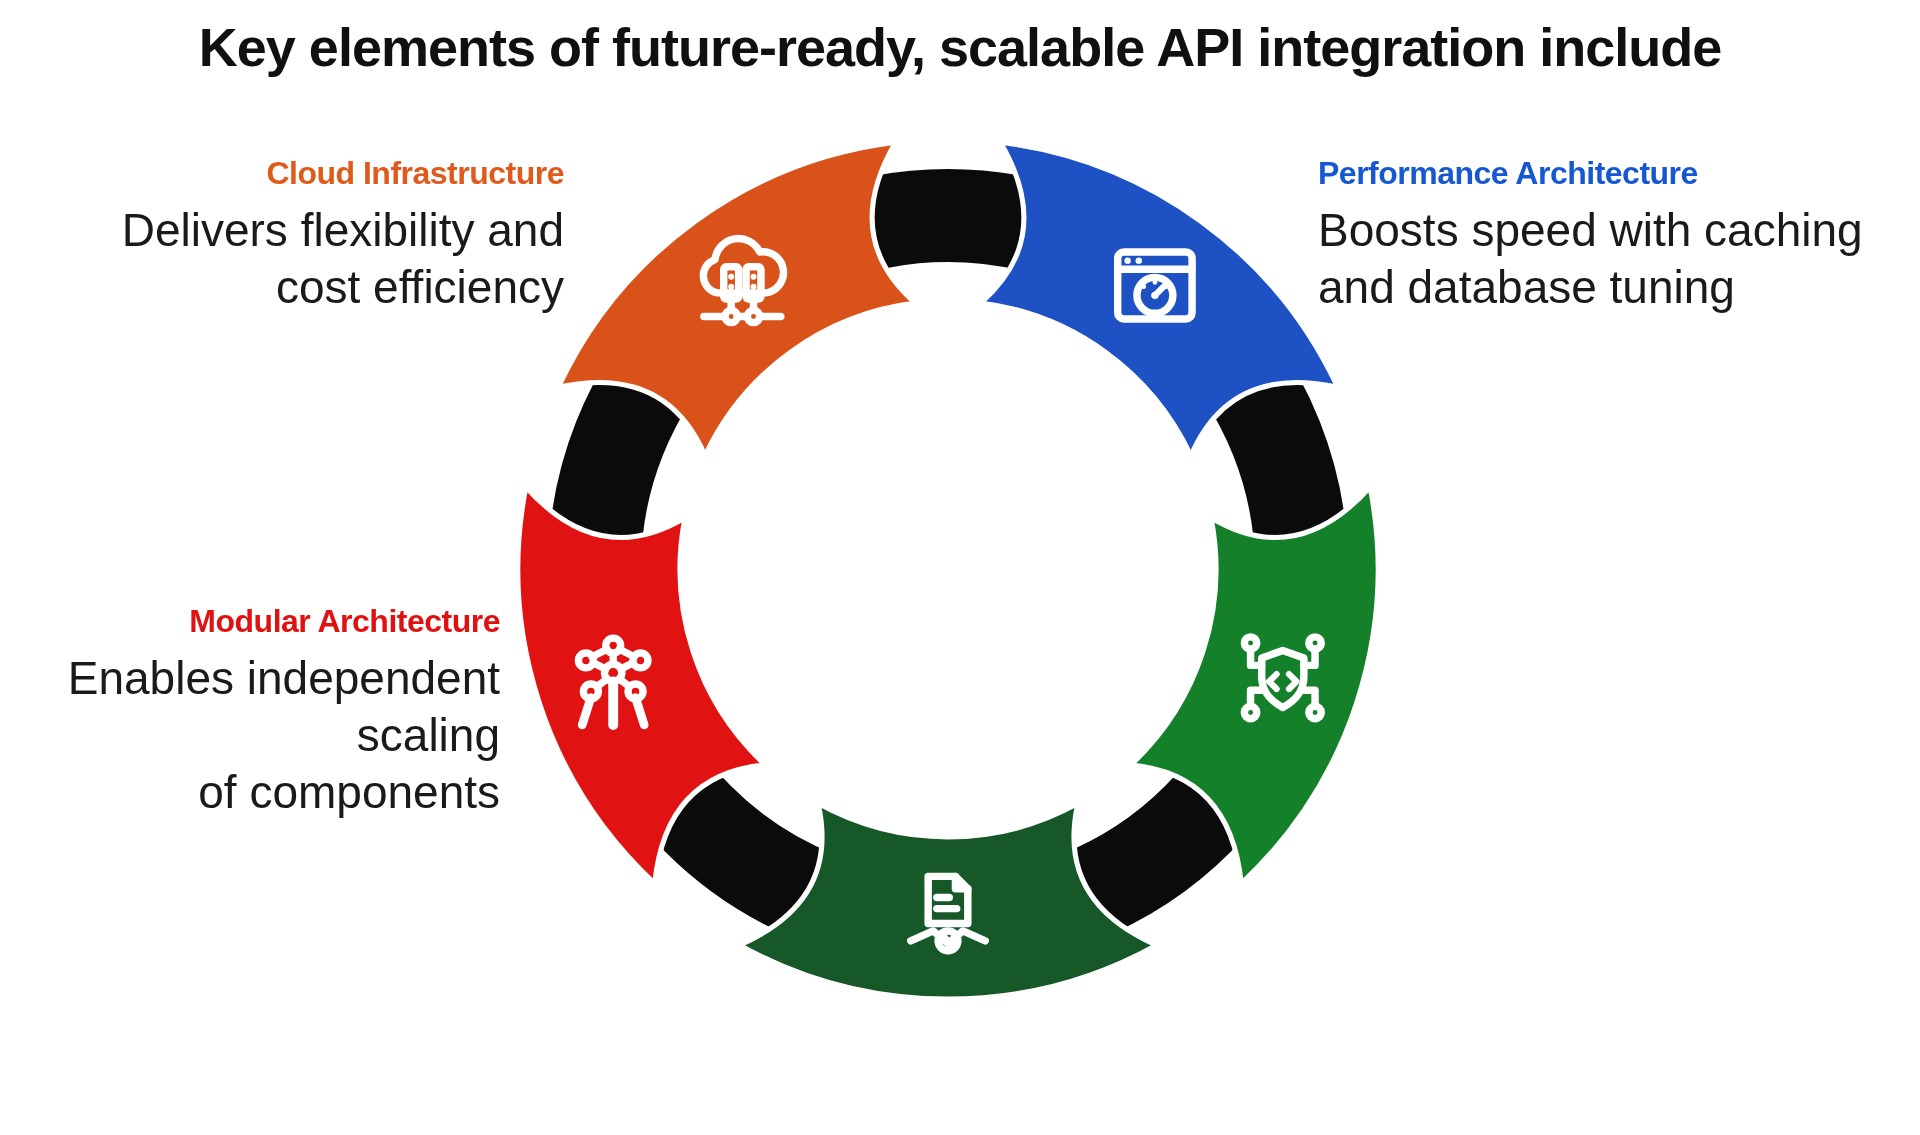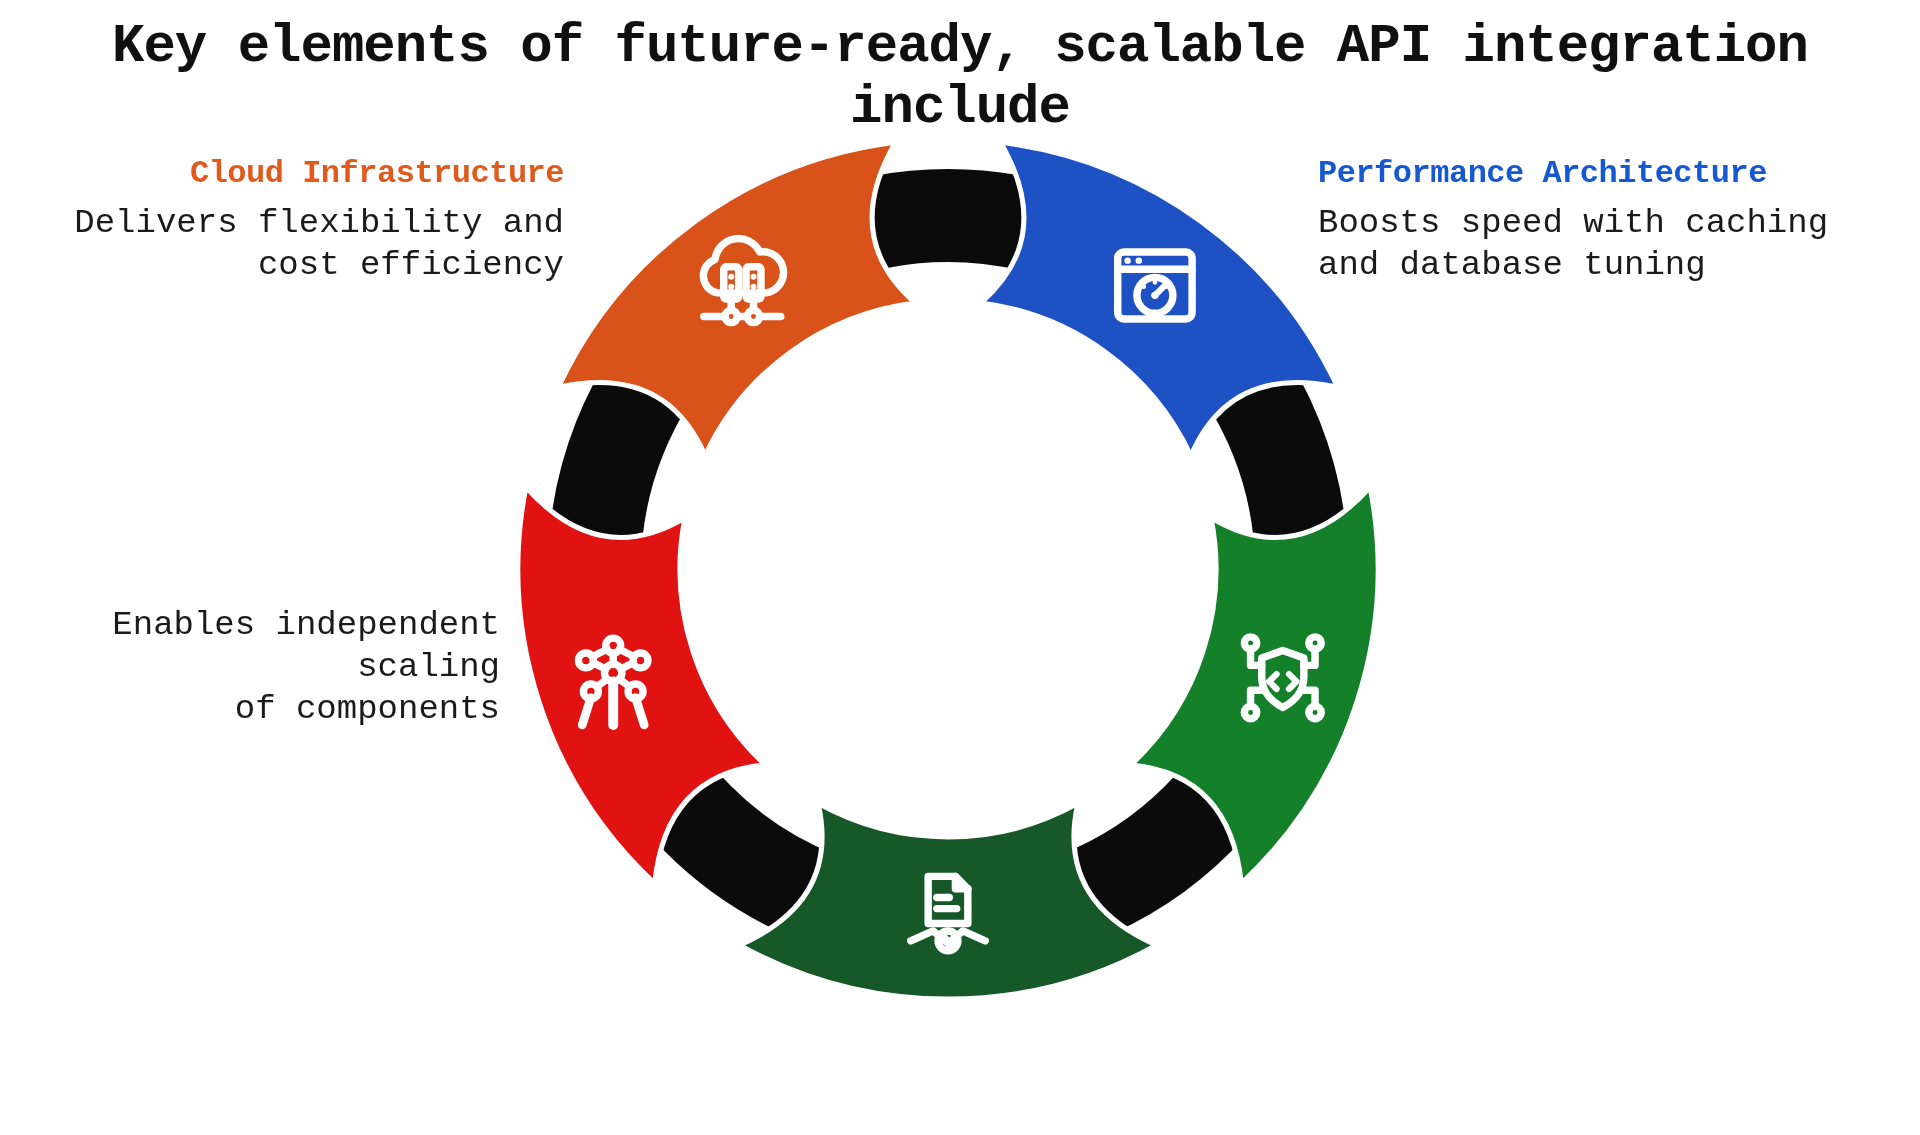--- a/index.html
+++ b/index.html
@@ -1,23 +1,23 @@
 <!DOCTYPE html>
 <html><head>
 <meta charset="utf-8">
 <style>
   html,body{margin:0;padding:0;background:#ffffff;}
   .stage{position:relative;width:1920px;height:1135px;overflow:hidden;background:#ffffff;
-         font-family:Liberation Mono, monospace;}
+         font-family:Liberation Sans, sans-serif;}
   .main-title{position:absolute;top:16px;left:0;width:100%;margin:0;text-align:center;
               font-size:54px;font-weight:bold;color:#101010;letter-spacing:-1px;}
   #diagram-svg{position:absolute;left:0;top:0;width:1920px;height:1135px;}
   .callout{position:absolute;}
   .co-title{font-size:32px;font-weight:bold;letter-spacing:-0.5px;line-height:1.12;margin:0 0 10px 0;}
-  .co-desc{font-size:34px;color:#1a1a1a;line-height:1.24;white-space:pre-line;}
+  .co-desc{font-size:46px;color:#1a1a1a;line-height:1.24;white-space:pre-line;}
   .co-cloud  {left:40px;  top:156px;  width:524px;  text-align:right;}
   .co-perf   {left:1318px;top:156px;  width:600px;  text-align:left;}
   .co-secure {left:1386px;top:608px;  width:520px;  text-align:left;}
   .co-modular{left:0px;   top:604px;  width:500px;  text-align:right;}
   .co-monitor{left:350px; top:1012px; width:1200px; text-align:center;}
 </style>
 </head>
 <body>
 
 <div class="stage">
@@ -139,17 +139,18 @@
     <div class="co-title" style="color: rgb(22, 87, 210);">Performance Architecture</div>
     <div class="co-desc">Boosts speed with caching
 and database tuning</div>
   </div>
 
 
   <div class="callout co-monitor">
   </div>
 
   <div class="callout co-modular">
+    <div class="co-title" style="color: rgb(224, 17, 17);">Modular Architecture</div>
     <div class="co-desc">Enables independent scaling
 of components</div>
   </div>
 
 </div>
 
 </body></html>

